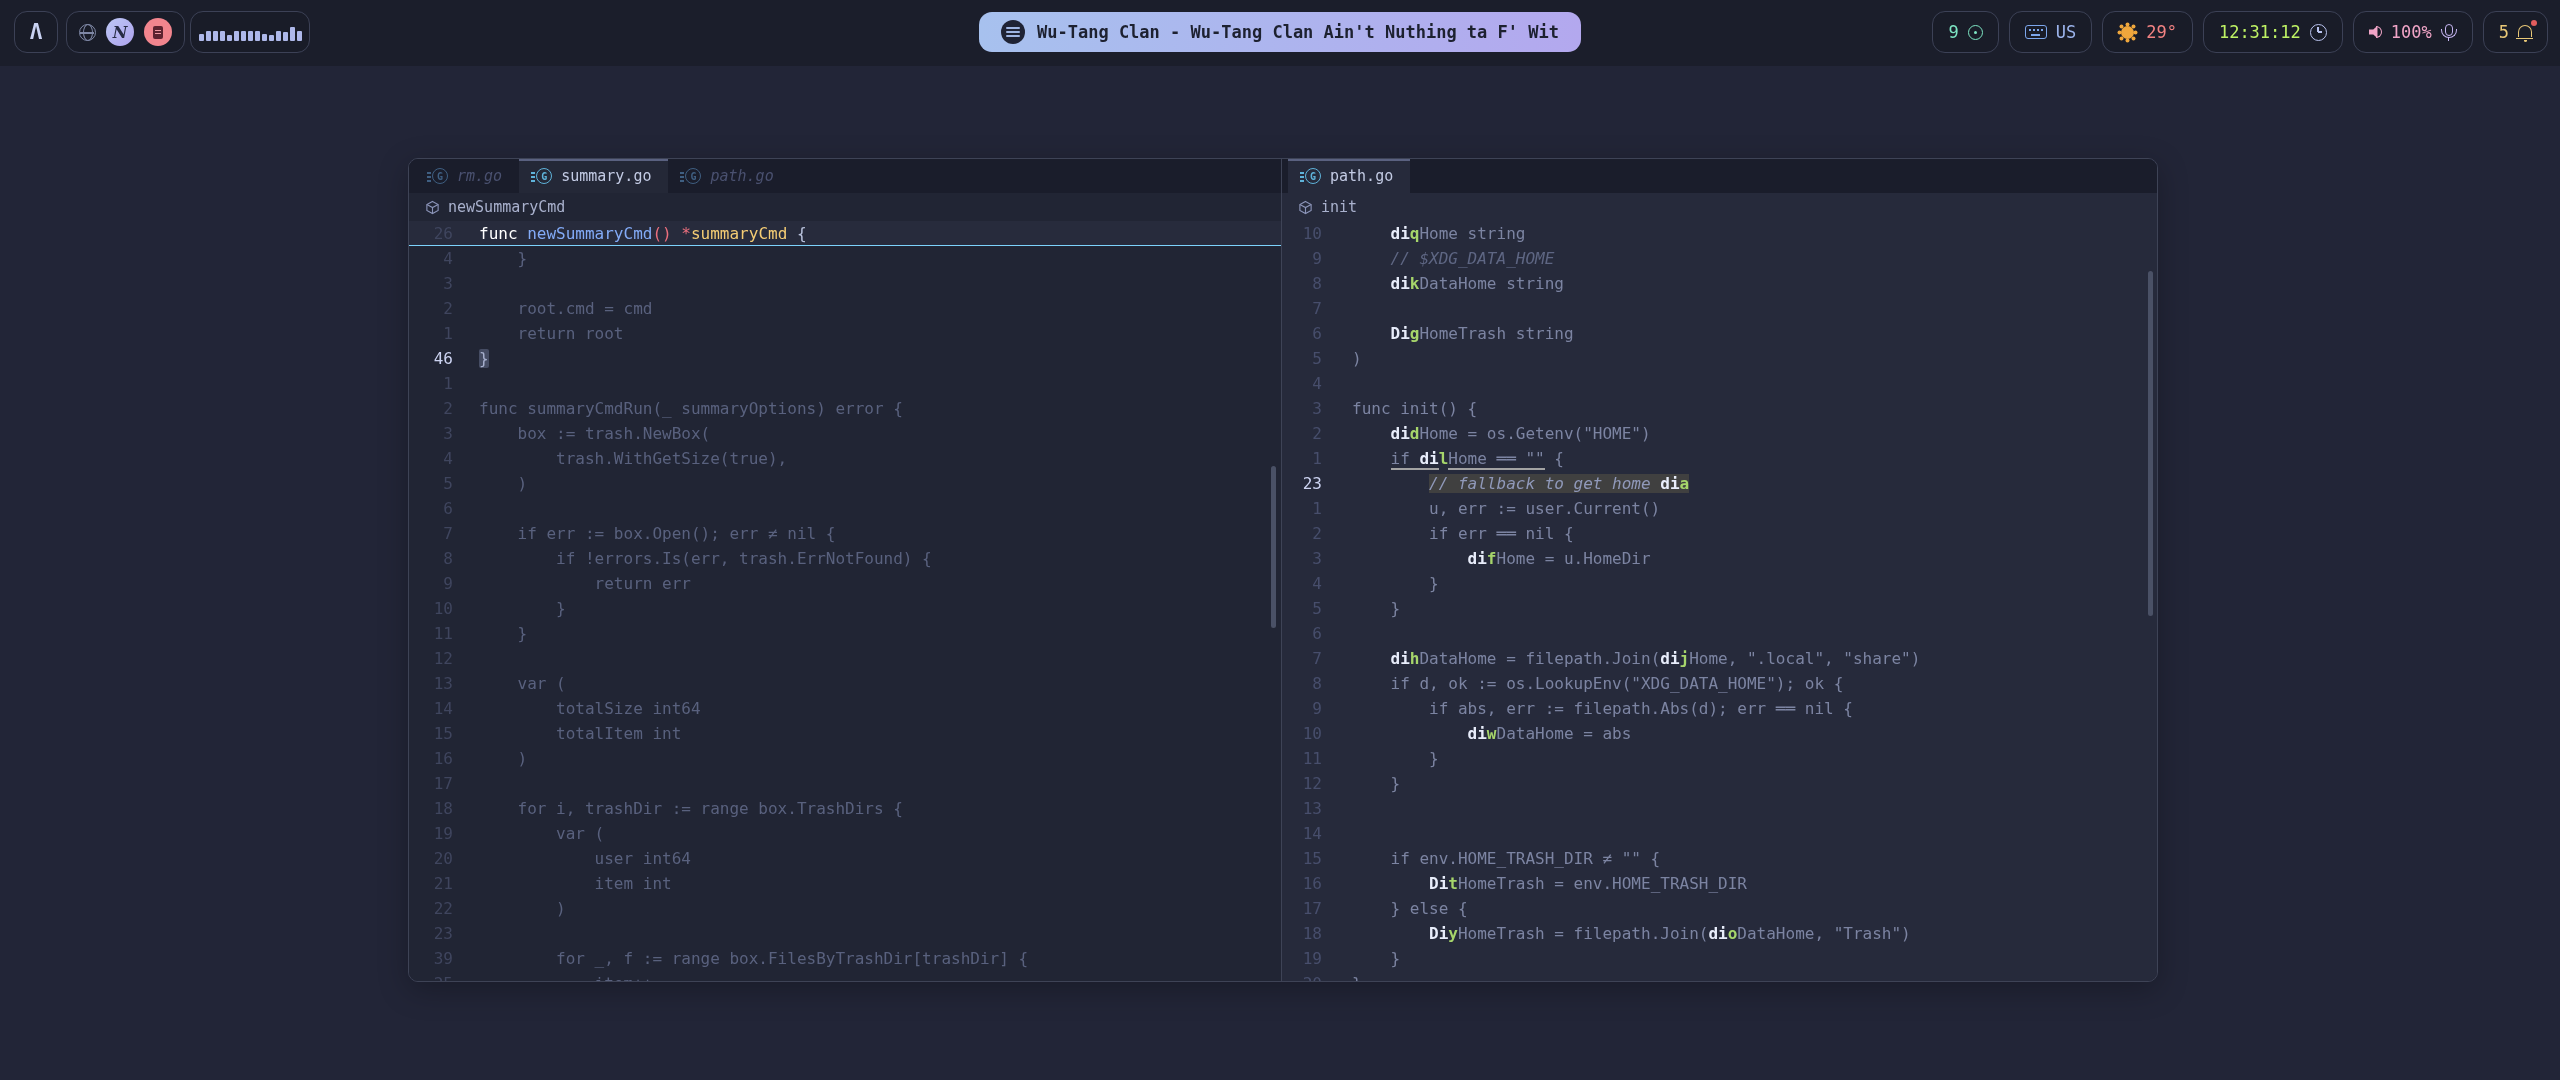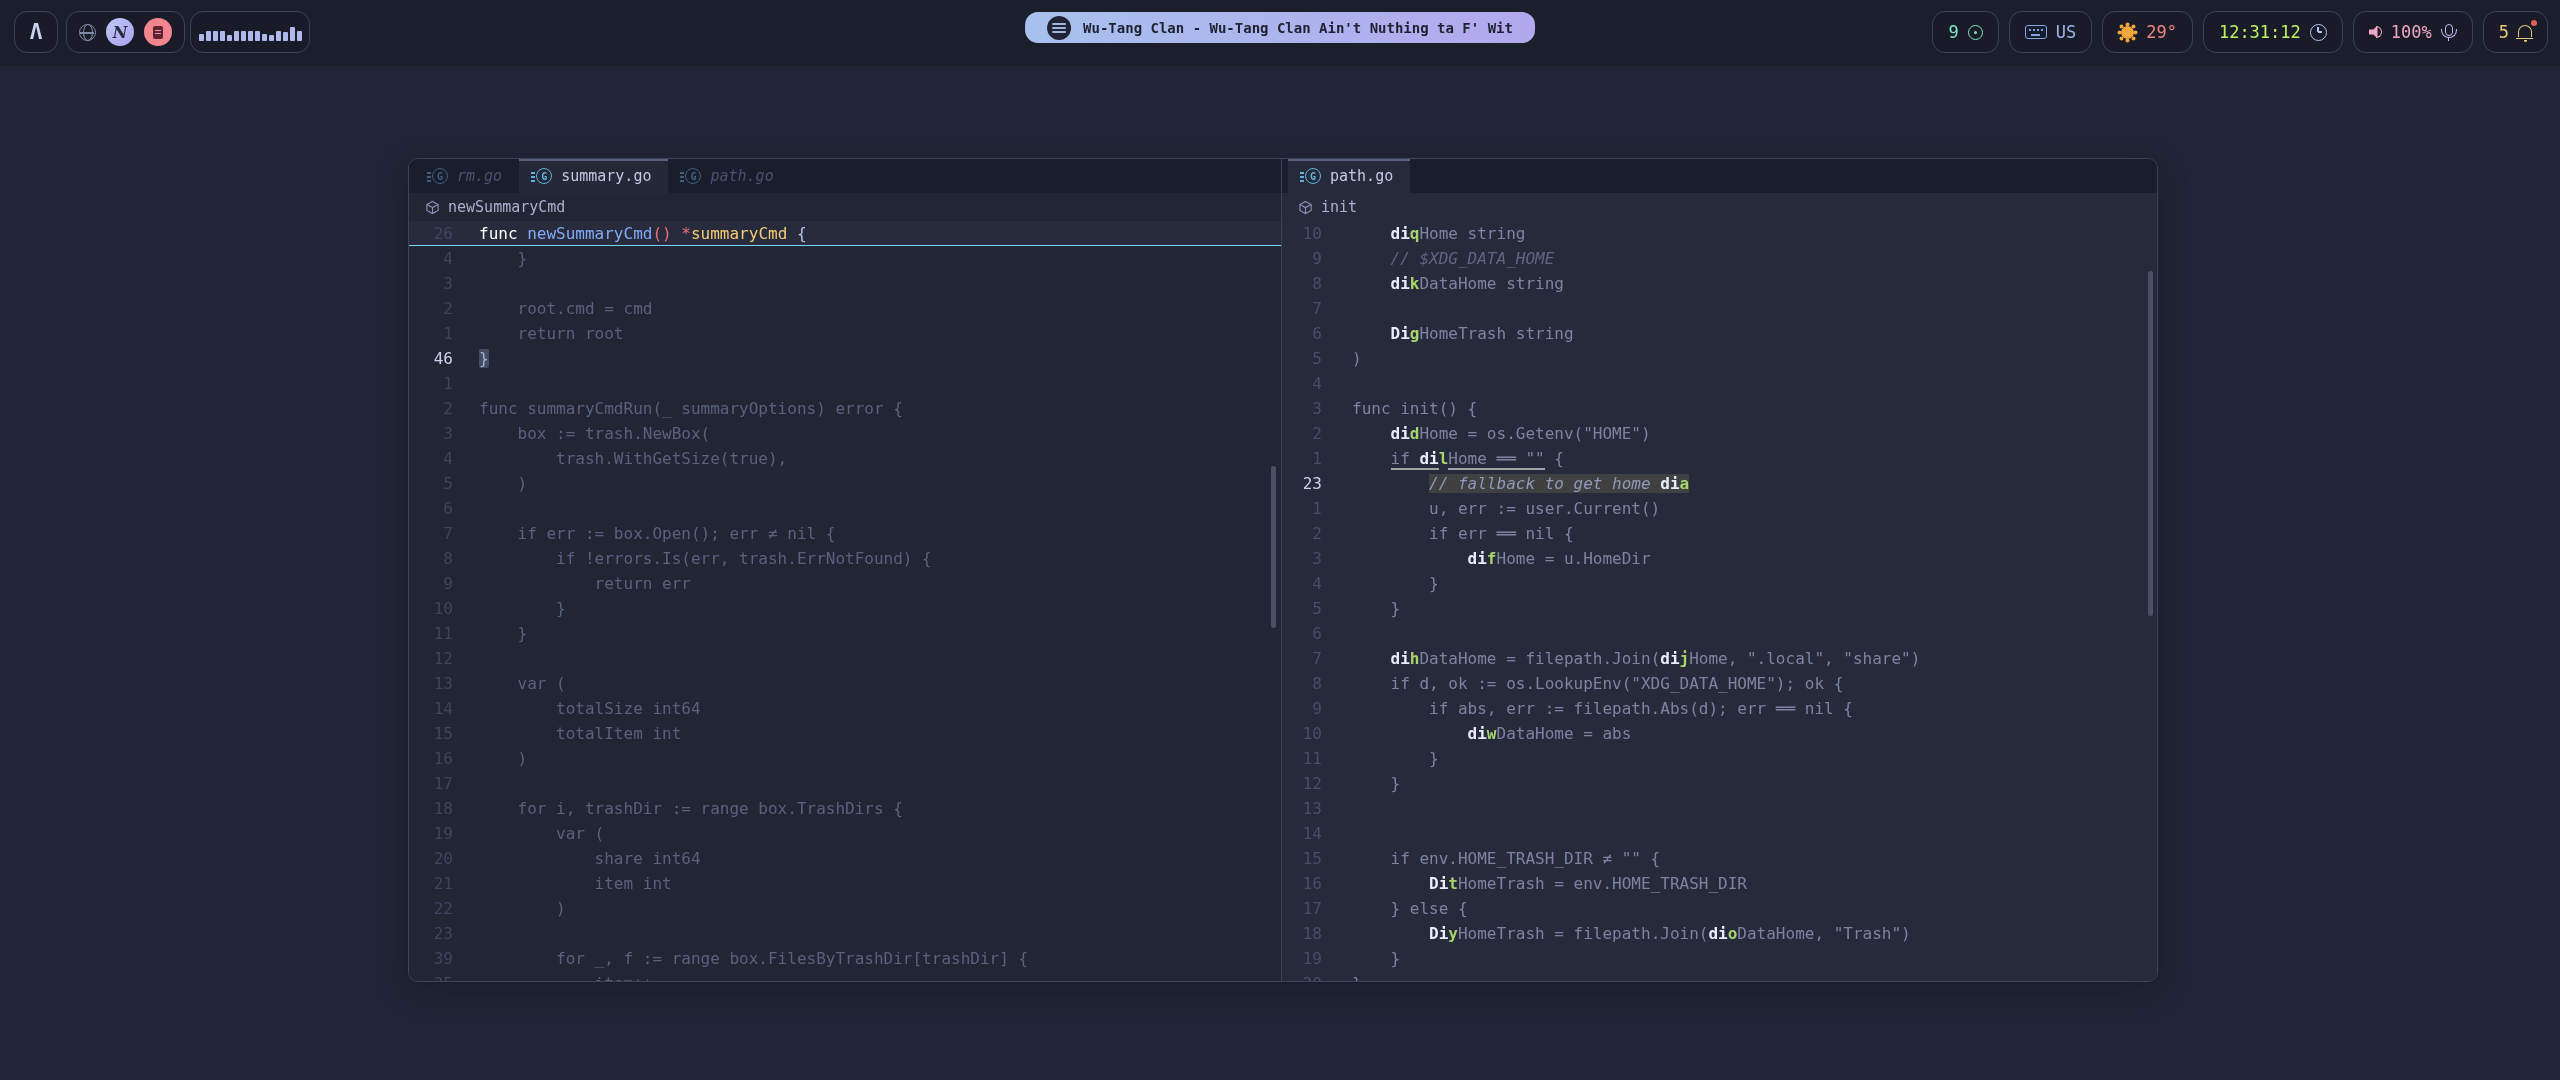--- a/index.html
+++ b/index.html
@@ -18,23 +18,23 @@
 
   .globe { position:relative; width:17px; height:17px; border:1.5px solid #7f88a6; border-radius:50%; flex:none; }
   .globe::before { content:""; position:absolute; left:50%; top:-1px; transform:translateX(-50%); width:8px; height:15px; border:1.5px solid #7f88a6; border-radius:50%; }
   .globe::after { content:""; position:absolute; left:0; top:50%; width:14px; height:1.5px; background:#7f88a6; }
   .nbadge { width:28px; height:28px; border-radius:50%; background:linear-gradient(135deg,#bdc8f6,#ada2ed); display:flex; align-items:center; justify-content:center;
             color:#272c45; font:italic 700 16px "DejaVu Serif",serif; }
   .rbadge { width:28px; height:28px; border-radius:50%; background:#f2858e; display:flex; align-items:center; justify-content:center; }
   .page { width:10px; height:13px; background:#5d2330; border-radius:2px; position:relative; }
   .page::before { content:""; position:absolute; left:2px; top:4px; width:6px; height:1.5px; background:#ef9aa2; box-shadow:0 3px 0 #ef9aa2; }
 
-  .music { position:absolute; left:50%; top:12px; transform:translateX(-50%); height:31px; border-radius:13px;
+  .music { position:absolute; left:50%; top:12px; transform:translateX(-50%); height:40px; border-radius:13px;
            background:linear-gradient(90deg,#a7c1ee,#b3a8ee); display:flex; align-items:center; gap:12px; padding:0 22px;
-           color:#1d2130; font-size:14px; font-weight:bold; white-space:nowrap; }
+           color:#1d2130; font-size:17px; font-weight:bold; white-space:nowrap; }
   .spicon { width:24px; height:24px; border-radius:50%; background:#1f2335; position:relative; flex:none; }
   .spicon::before { content:""; position:absolute; left:5px; top:7px; width:14px; height:2px; border-radius:2px; background:#9fb6e4;
                     box-shadow:0 4px 0 #9fb6e4, 0 8px 0 #9fb6e4; }
 
   .modules { position:absolute; right:12px; top:11px; height:42px; display:flex; gap:10px; }
   .mod { height:42px; border:1.5px solid #3c4156; border-radius:13px; background:rgba(24,27,39,.55);
          display:flex; align-items:center; gap:9px; padding:0 15px; font-size:17px; }
   .c-green { color:#7de5c3; } .c-blue { color:#9cb4ec; } .c-temp { color:#f28282; }
   .c-lav { color:#bef264; } .c-pink { color:#f1a5c7; } .c-yel { color:#e9c877; }
 
@@ -293,21 +293,21 @@
         <div class="row">
           <span class="gut">18</span>
           <span class="code"><span class="seg c-d">    for i, trashDir := range box.TrashDirs {</span></span>
         </div>
         <div class="row">
           <span class="gut">19</span>
           <span class="code"><span class="seg c-d">        var (</span></span>
         </div>
         <div class="row">
           <span class="gut">20</span>
-          <span class="code"><span class="seg c-d">            share int64</span></span>
+          <span class="code"><span class="seg c-d">            user int64</span></span>
         </div>
         <div class="row">
           <span class="gut">21</span>
           <span class="code"><span class="seg c-d">            item int</span></span>
         </div>
         <div class="row">
           <span class="gut">22</span>
           <span class="code"><span class="seg c-d">        )</span></span>
         </div>
         <div class="row">

